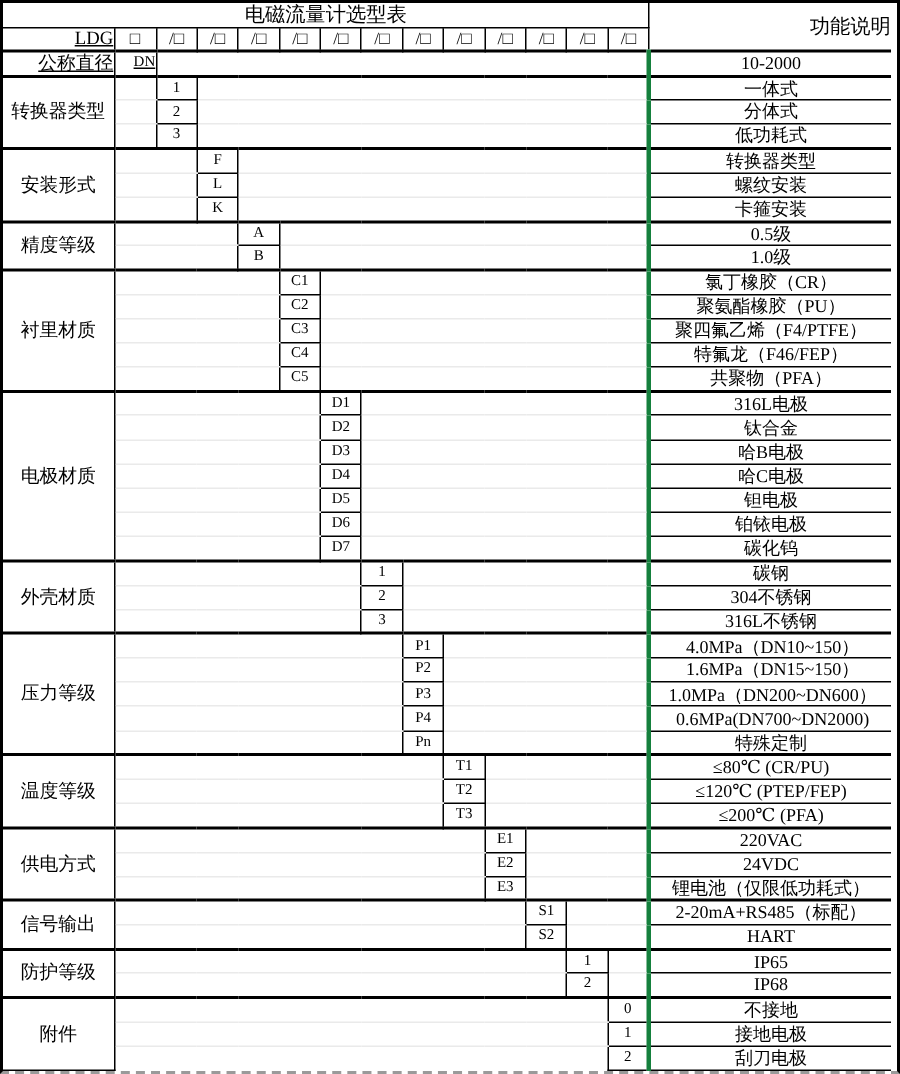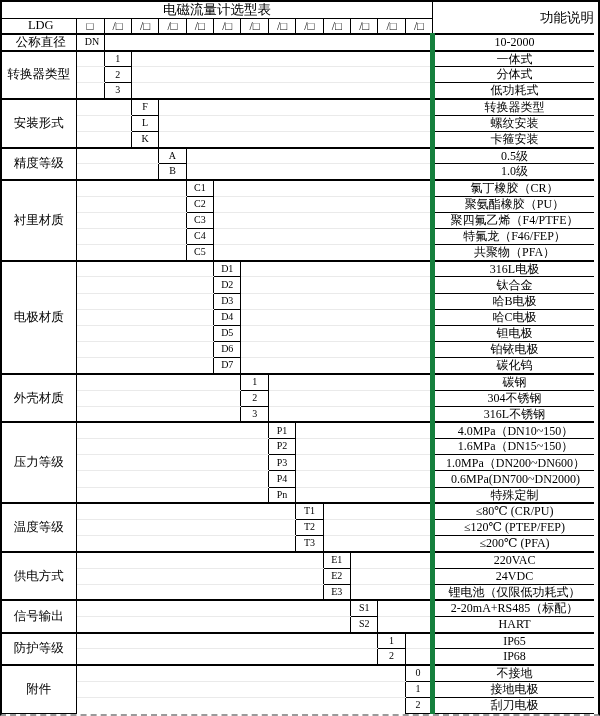--- a/index.html
+++ b/index.html
@@ -9,24 +9,24 @@
     border:2px solid #000;border-bottom:2px dashed #9a9a9a;
     font-family:"Liberation Serif","DejaVu Serif",serif;
   }
   table{border-collapse:collapse;table-layout:fixed;width:544px;height:712px;}
   tr{height:16.18px;}
   td{padding:0;margin:0;text-align:center;vertical-align:middle;overflow:hidden;
      white-space:nowrap;font-size:12px;line-height:1.05;}
   .title{font-size:13.5px;border-bottom:1px solid #000;border-right:1px solid #000;}
   .rhead{font-size:13.5px;border-left:1px solid #000;border-bottom:1px solid #000;text-align:right;}
   .cat{font-size:12.5px;border-right:1px solid #000;}
-  .lal{text-align:center;padding-left:4px;}
+  .lal{text-align:right;padding-left:4px;text-decoration:underline;}
   .box{border:1px solid #000;font-size:11.5px;}
   .code{border:1px solid #000;font-size:10px;}
-  .desc{border-left:5px solid #15803d;border-bottom:1px solid #000;font-size:12px;}
+  .desc{border-left:3px solid #15803d;border-bottom:1px solid #000;font-size:12px;}
   .al{text-align:center;padding-left:2px;}
   .sp{border-bottom:1px solid #eaeaea;}
   .gap{border:0;}
   .st{border-top:2px solid #000;}
   .cbb{border-bottom:1px solid #000;}
   tr:last-child .sp{border-bottom:0;}
 </style>
 </head>
 <body>
 

